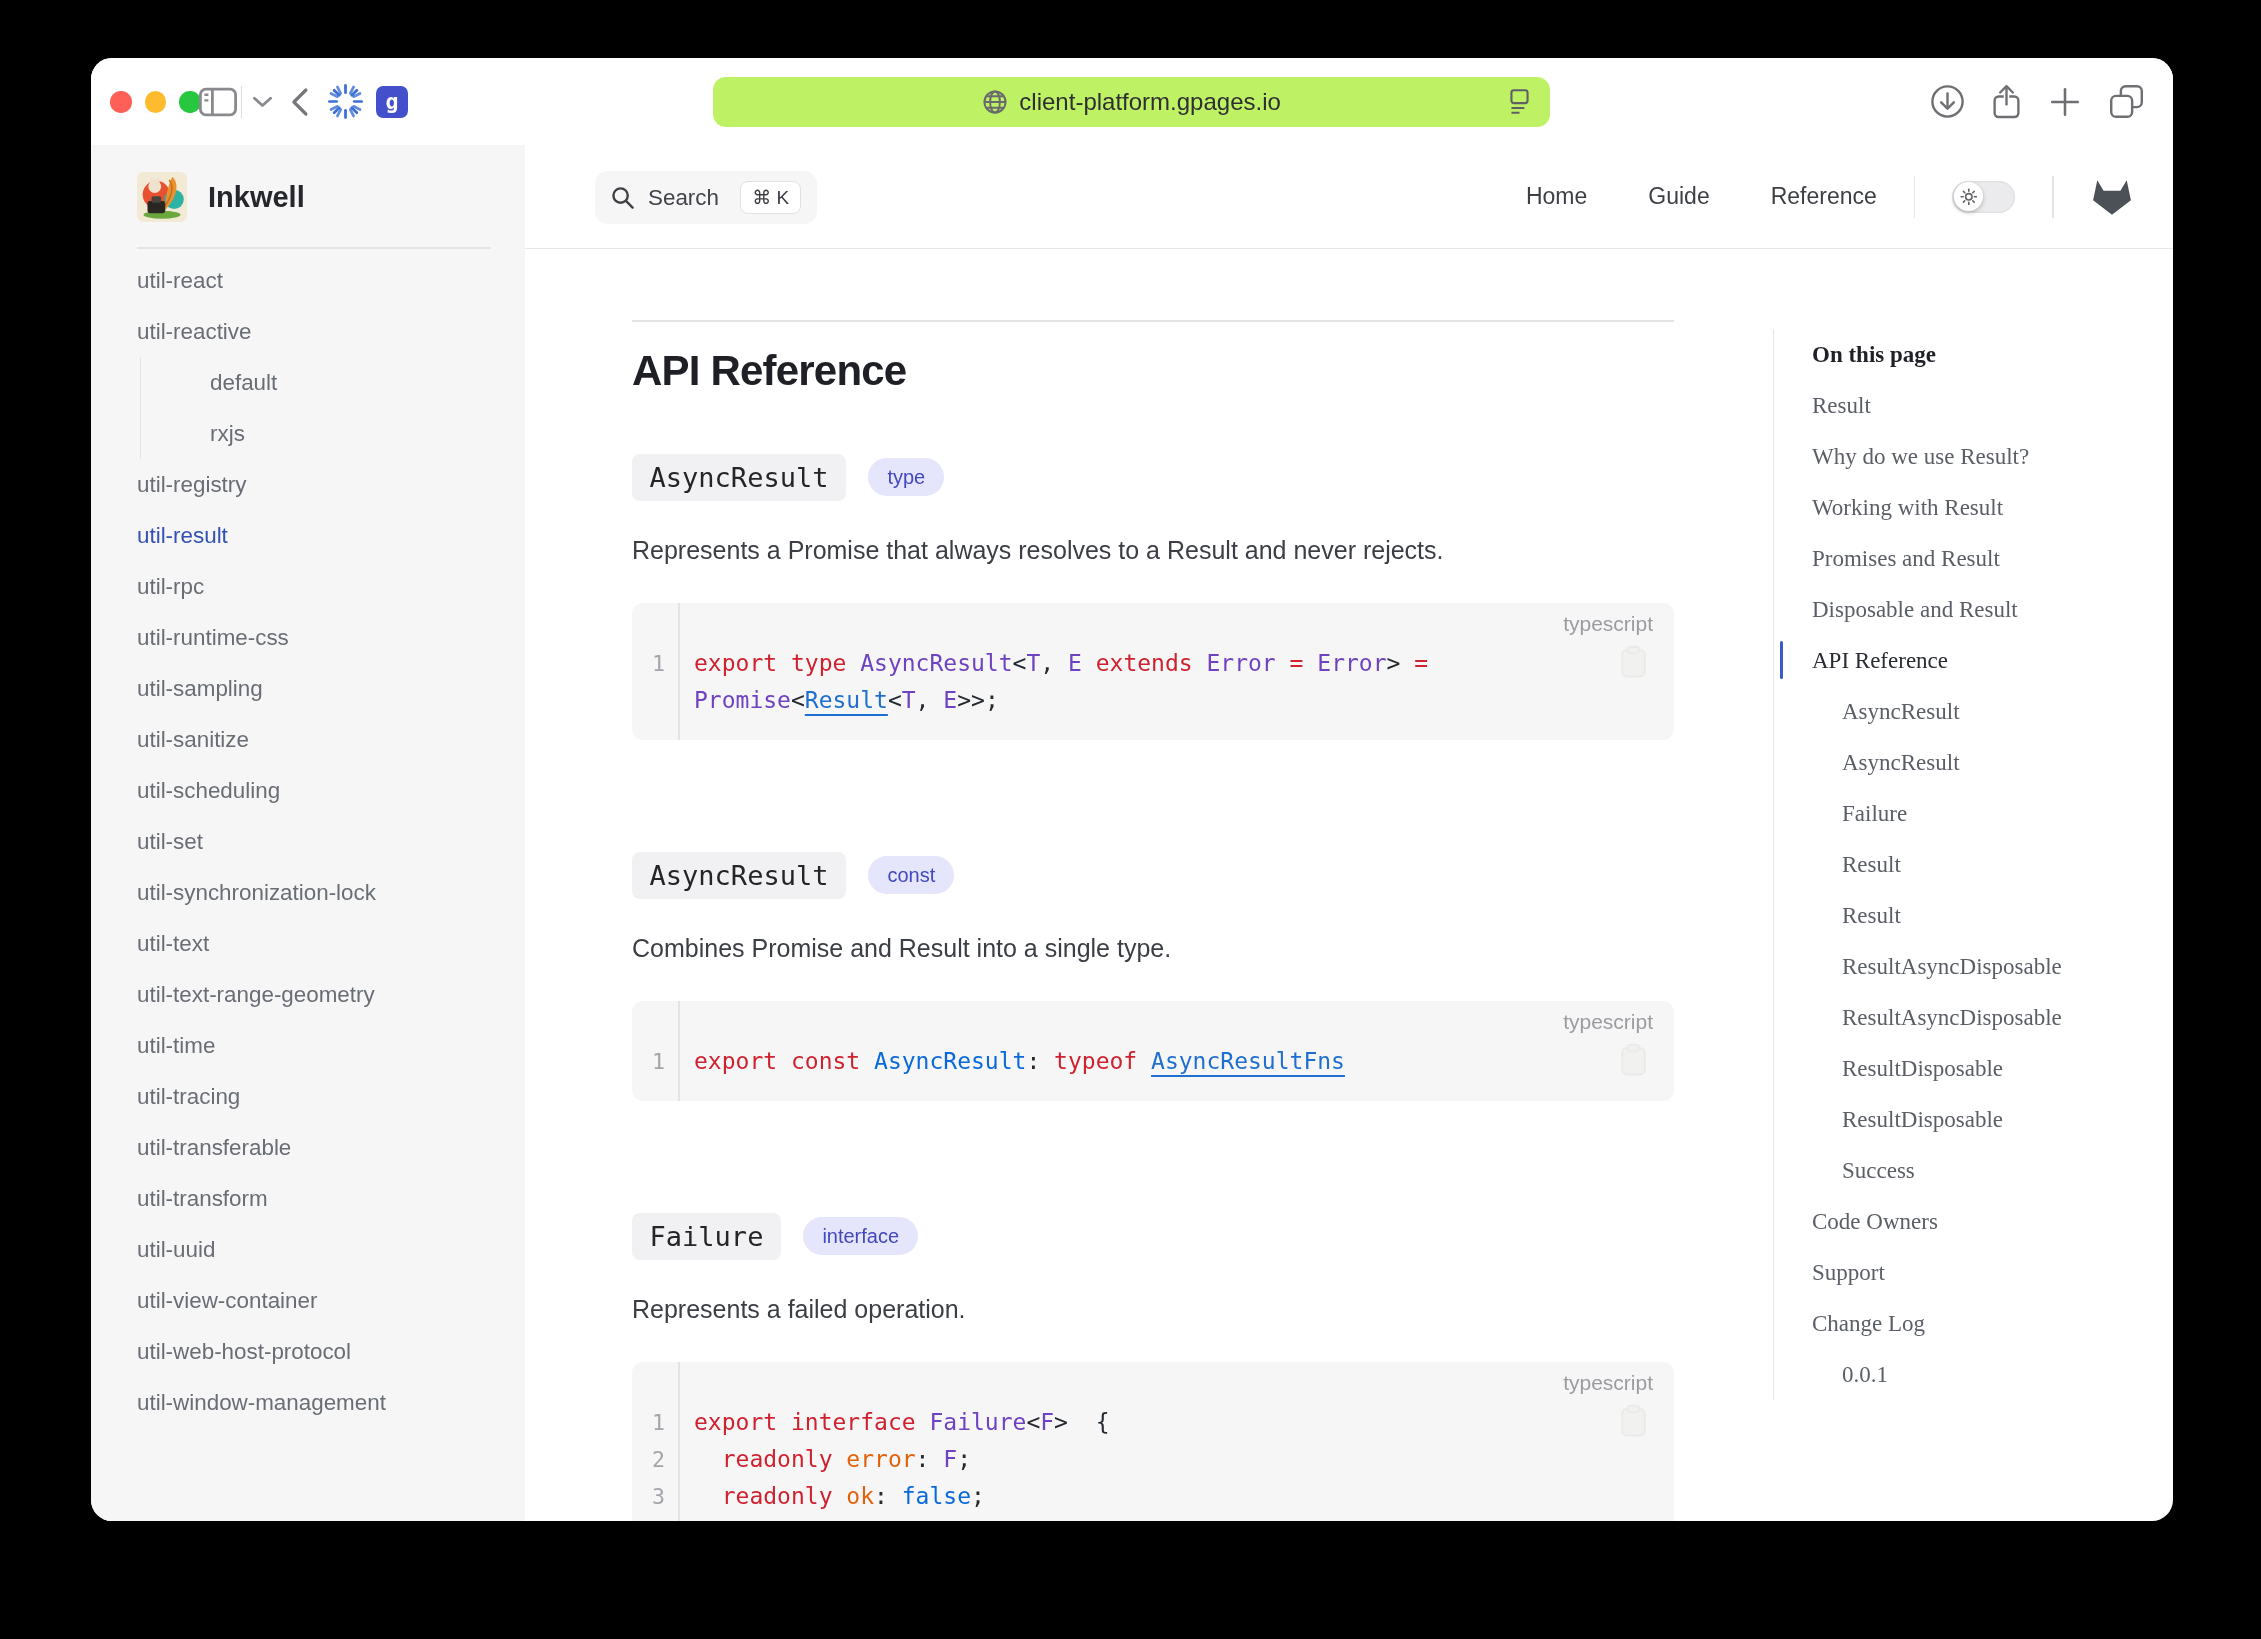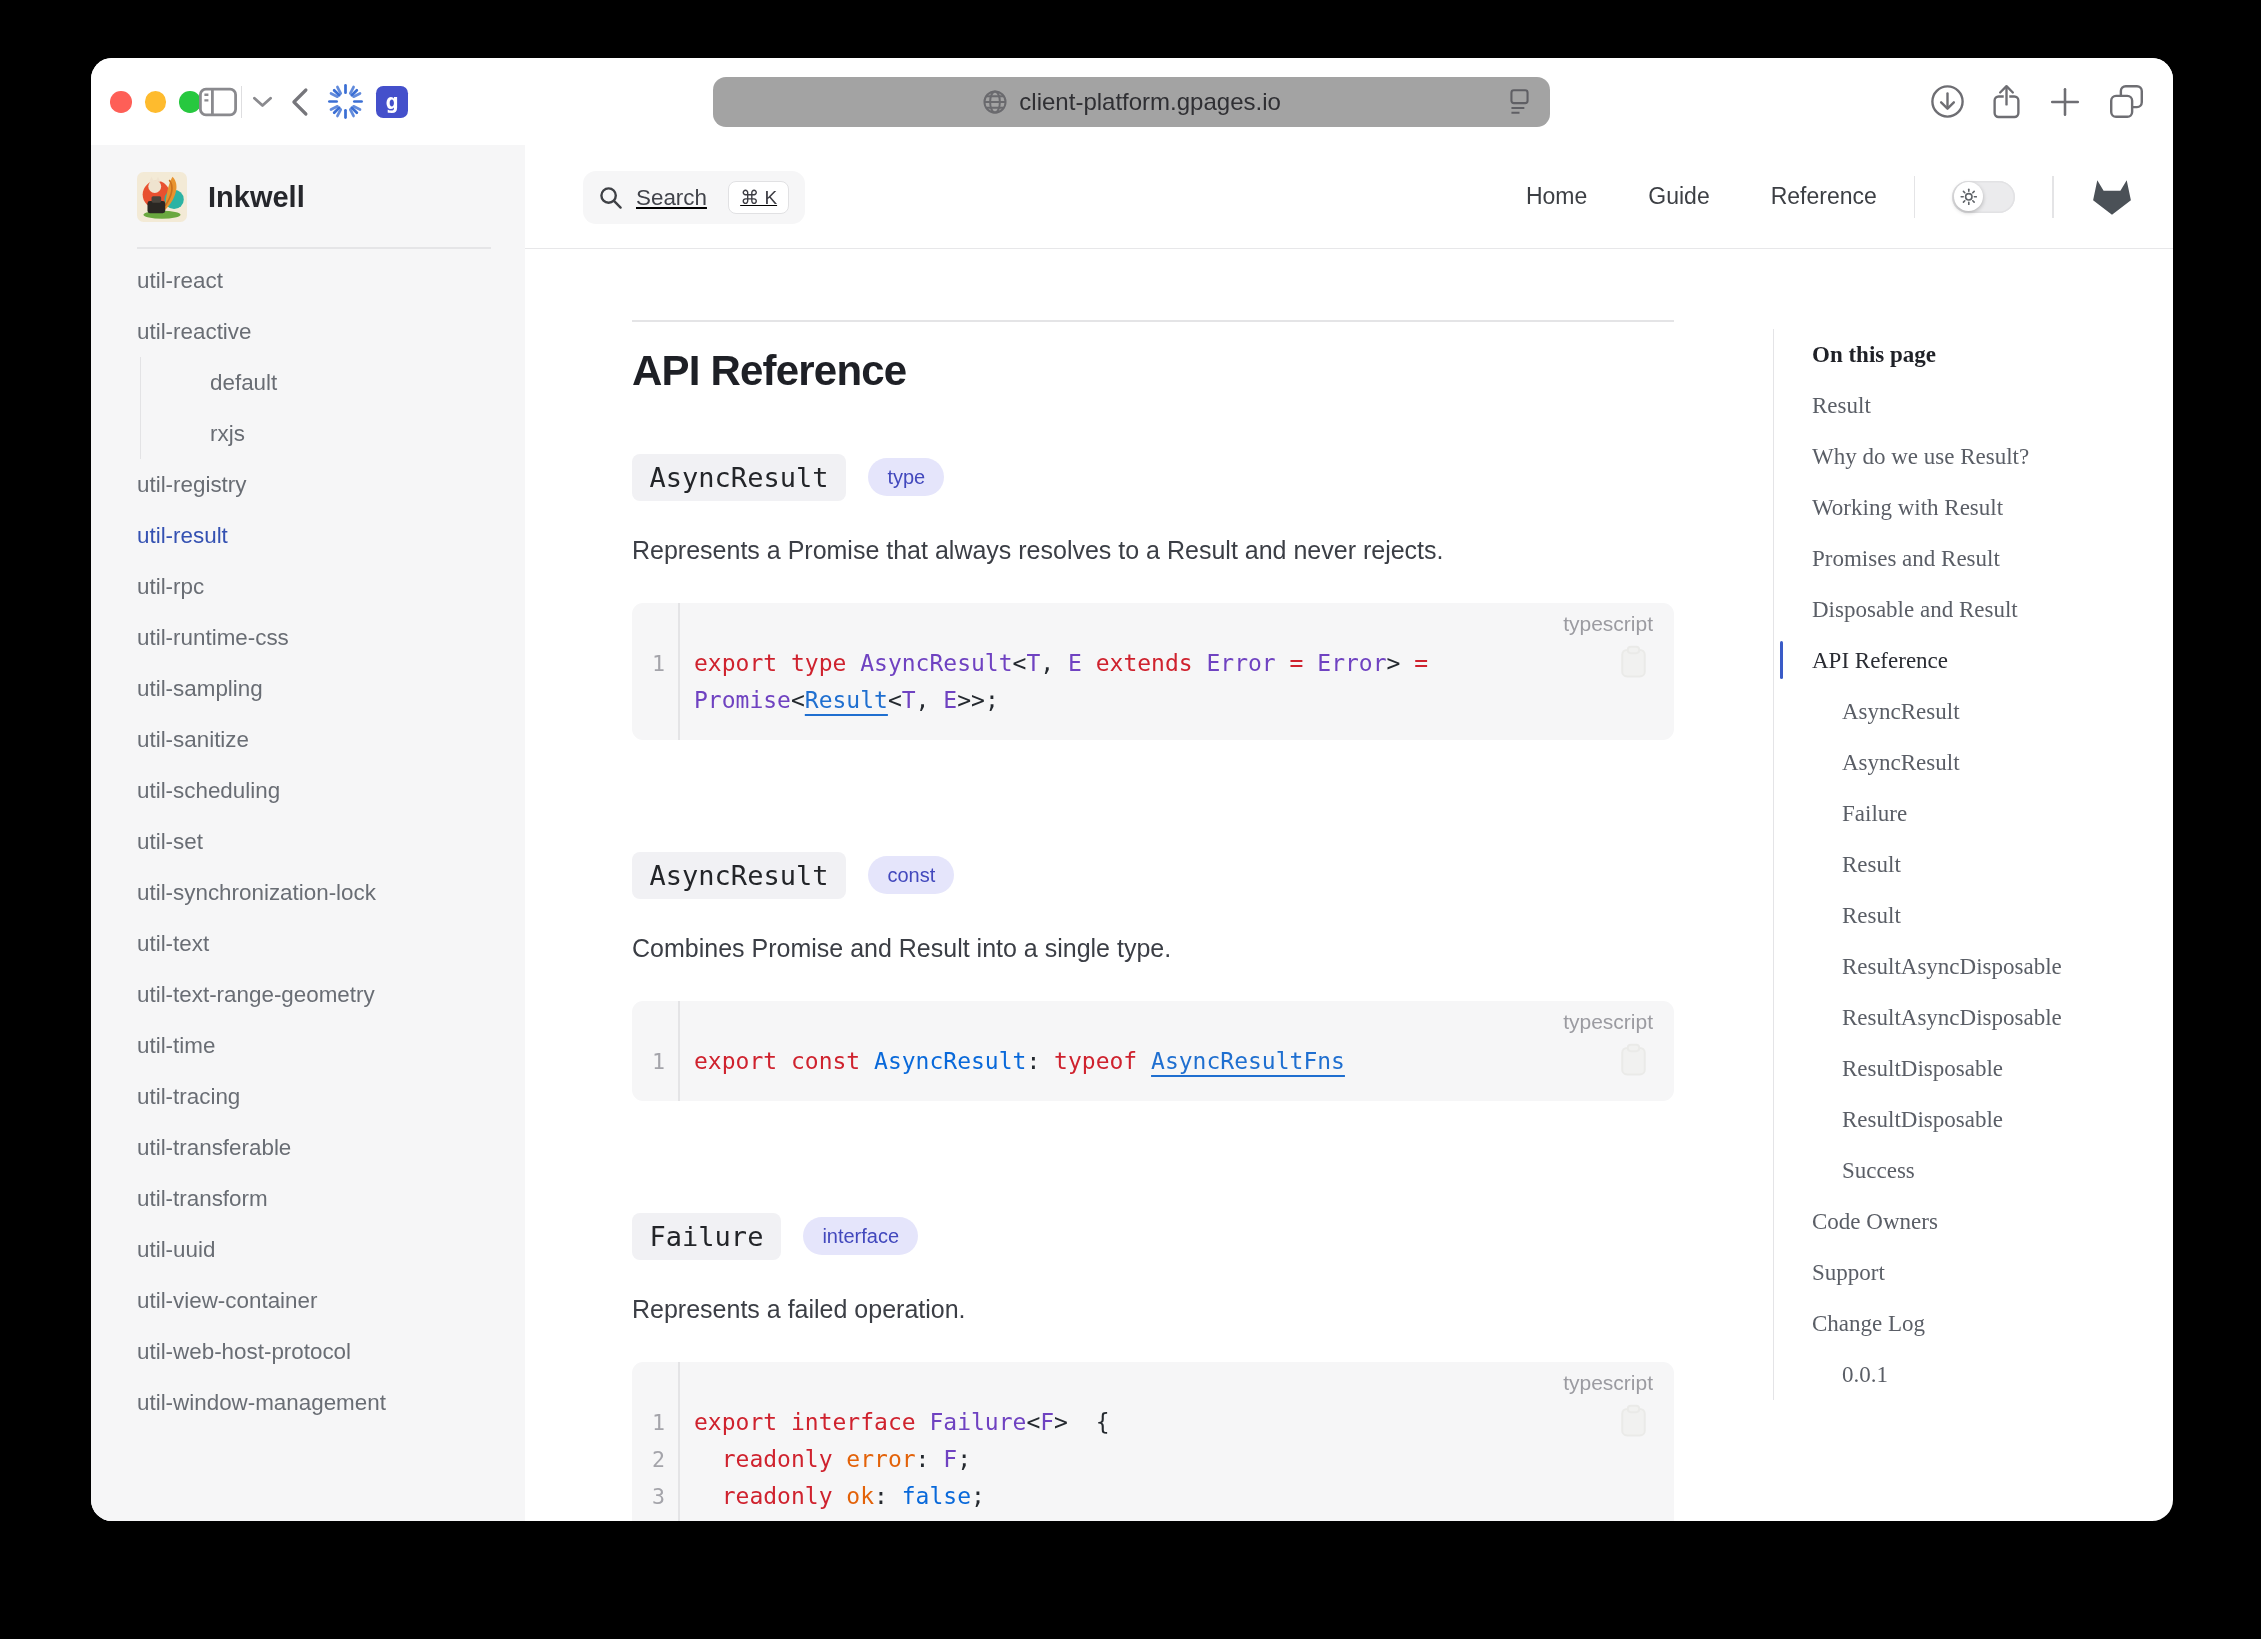--- a/index.html
+++ b/index.html
@@ -11,43 +11,43 @@
             background:#fff; border-radius:21px; overflow:hidden;
             display:flex; flex-direction:column; }
 
   
   .chrome { height:87px; flex:none; position:relative; background:#fff; }
   .lights { position:absolute; left:19px; top:33px; display:flex; gap:13px; }
   .light { width:21.6px; height:21.6px; border-radius:50%; }
   .light.red{ background:#fe5f57; } .light.yellow{ background:#febb2e; } .light.green{ background:#27c83f; }
   .chrome-icon { position:absolute; top:0; height:87px; display:flex; align-items:center; justify-content:center; }
   .urlbar { position:absolute; left:622px; top:19px; width:837px; height:50px; border-radius:13px;
-            background:#a3a3a3; display:flex; align-items:center; justify-content:center; gap:11.2px; }
+            background:#bef264; display:flex; align-items:center; justify-content:center; gap:11.2px; }
   .urlbar .url-text { font-size:24px; color:#2f2f33; }
   .reader-ic { position:absolute; right:16px; top:10.4px; }
   .favicon-g { width:32px; height:32px; border-radius:7.2px; background:#4450cb; color:#fff;
                font:700 21.6px "DejaVu Sans Mono", monospace; display:flex; align-items:center; justify-content:center; }
 
   
   .main { flex:1; display:flex; min-height:0; }
   .sidebar { width:434px; flex:none; background:#f6f6f7; display:flex; flex-direction:column; }
   .logo-row { height:104px; flex:none; position:relative; display:flex; align-items:center; padding-left:46px; }
   .logo-row::after { content:""; position:absolute; left:46px; right:34px; bottom:0; height:1.6px; background:#e5e5e7; }
   .logo-title { font-size:29px; font-weight:700; color:#26272c; margin-left:21px; }
   .sb-list { padding-top:6.4px; overflow:hidden; }
   .sb-item { height:51px; line-height:51px; font-size:22.4px; color:#696d74; padding-left:46px;
              white-space:nowrap; cursor:pointer; }
   .sb-item.active { color:#3451b2; font-weight:500; }
   .sb-item.nested { margin-left:49px; border-left:1.6px solid #e3e3e5; padding-left:69px; }
 
   .rightcol { flex:1; display:flex; flex-direction:column; min-width:0; }
   .appheader { height:104px; flex:none; border-bottom:1.6px solid #e7e7e9; position:relative;
                display:flex; align-items:center; justify-content:flex-end; padding-right:40px; gap:37px; }
-  .searchpill { position:absolute; left:58px; top:26px; height:53px; border-radius:13px; background:#f6f6f7;
-                display:flex; align-items:center; padding:0 16px; gap:13px; cursor:pointer;text-decoration:underline; }
+  .searchpill { position:absolute; left:70px; top:26px; height:53px; border-radius:13px; background:#f6f6f7;
+                display:flex; align-items:center; padding:0 16px; gap:13px; cursor:pointer; }
   .searchpill .s-label { font-size:22.4px; color:#41434a; }
   .kbd { border:1.6px solid #e1e1e3; background:#fff; border-radius:8px; font-size:19px; color:#3c3c43;
          padding:4px 11.2px; margin-left:8px; }
   .nav-link { font-size:23px; color:#3c3f44; font-weight:500; cursor:pointer; }
   .vdiv { width:1.6px; height:42px; background:#e4e4e6; }
   .toggle { width:63px; height:32px; border-radius:16px; background:#ebebed; position:relative;
             box-shadow:inset 0 0 0 1.6px #e2e2e4; cursor:pointer; }
   .knob { position:absolute; left:1.6px; top:1.6px; width:29px; height:29px; border-radius:50%; background:#fff;
           box-shadow:0 1.6px 4px rgba(0,0,0,.25); display:flex; align-items:center; justify-content:center; }
 

